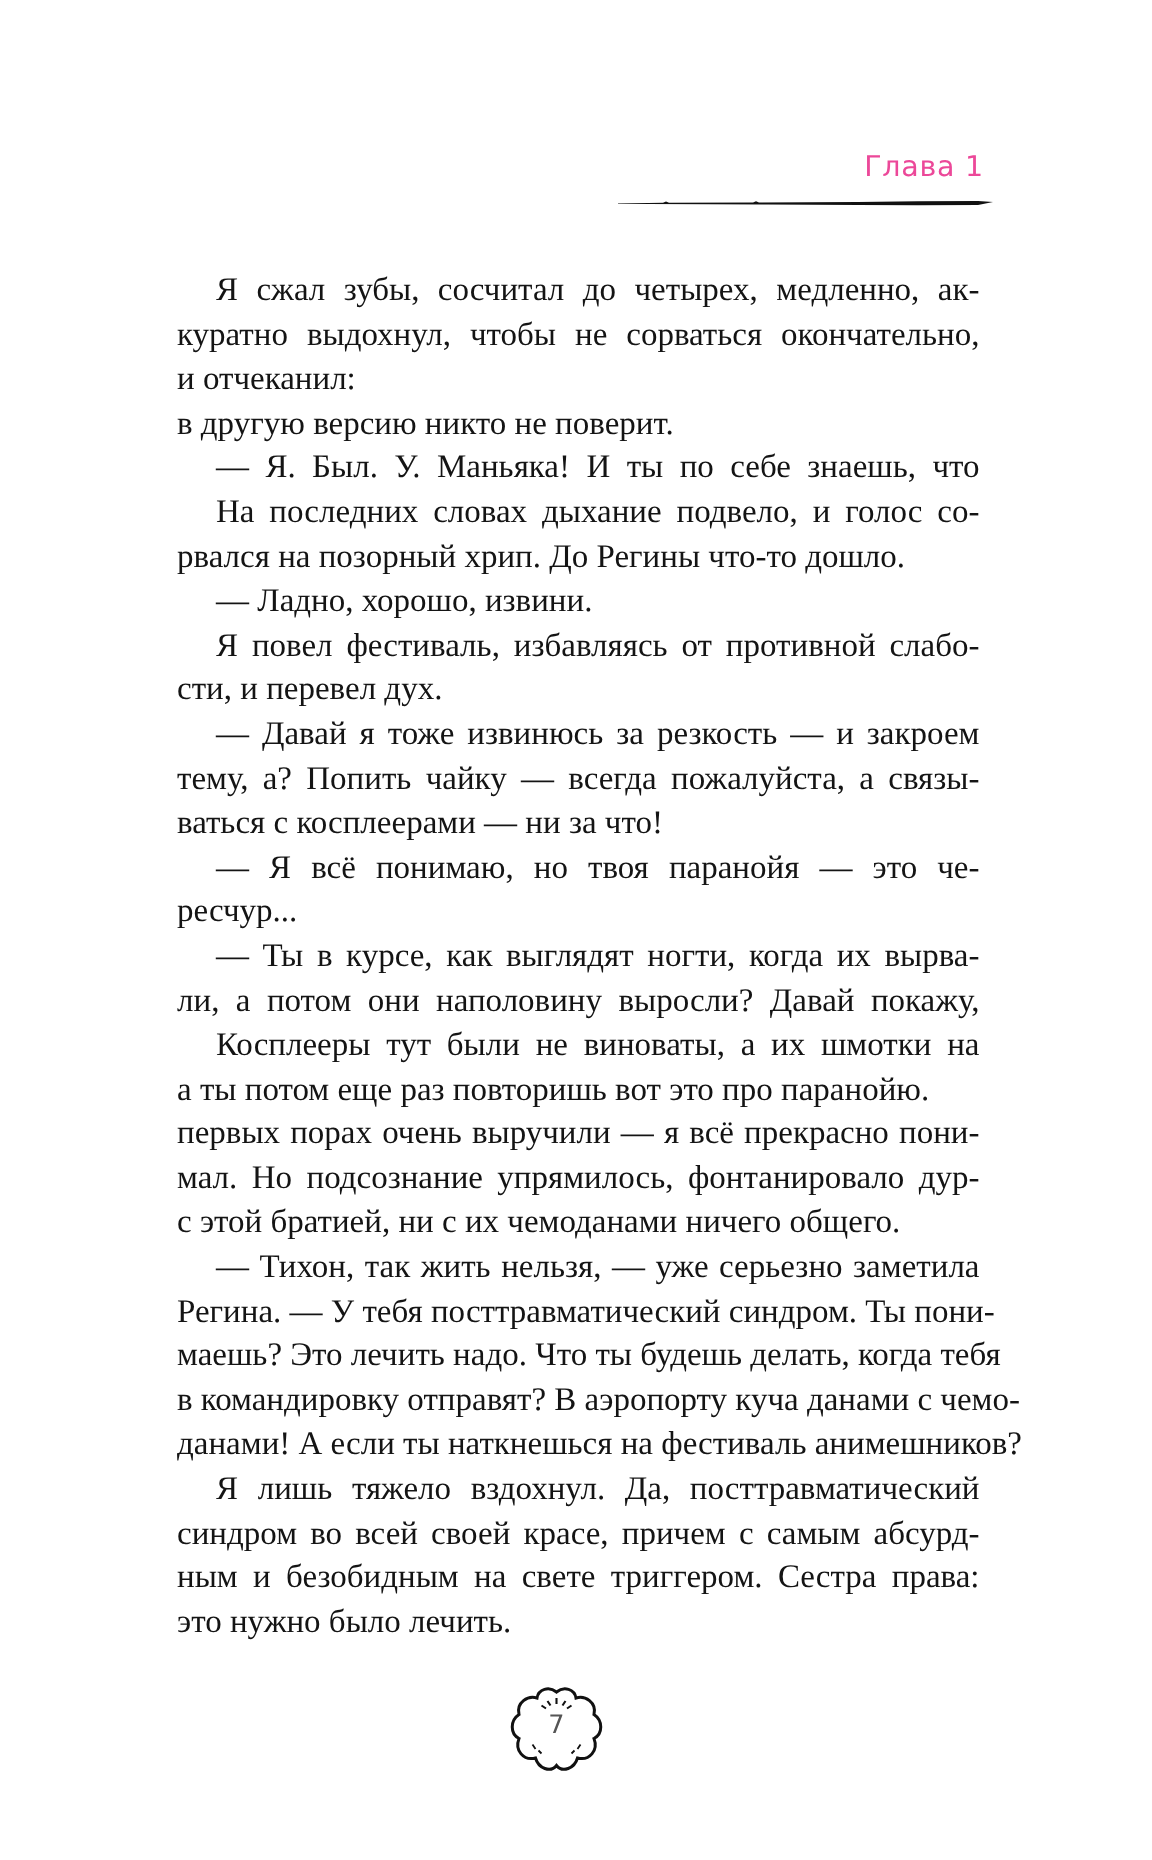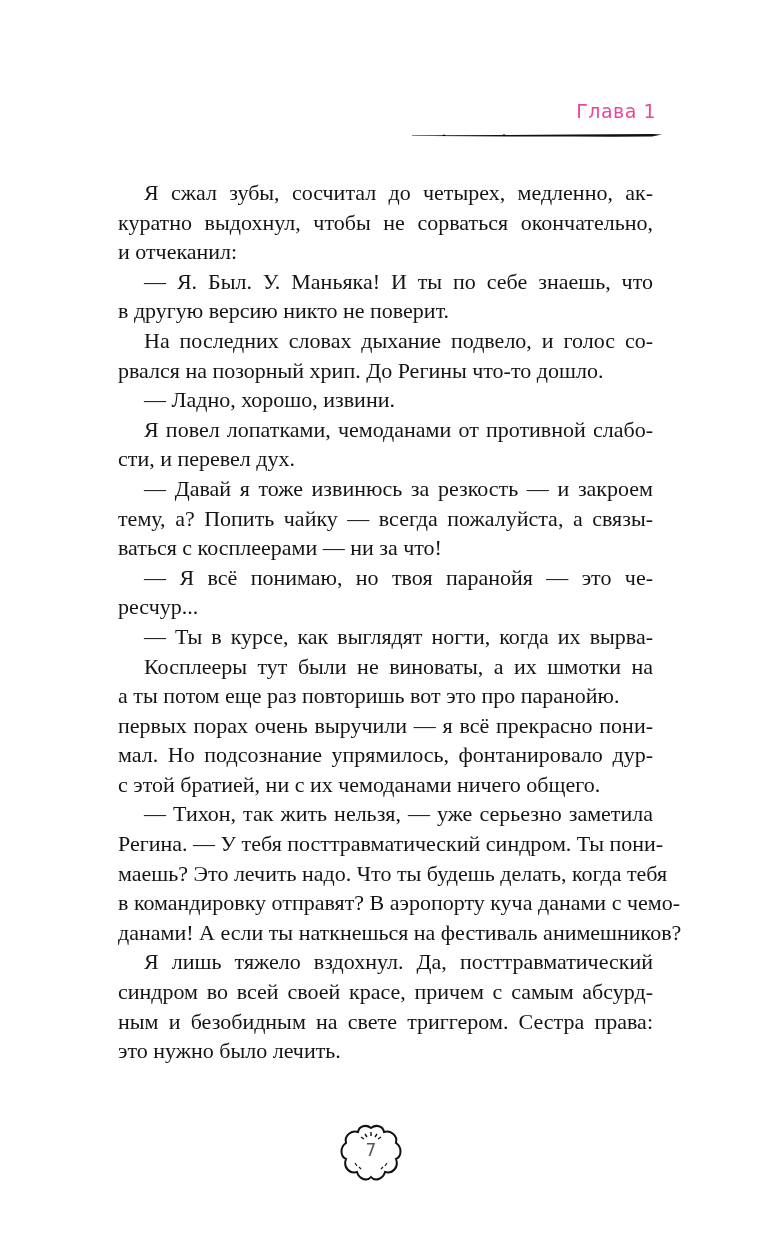--- a/index.html
+++ b/index.html
@@ -82,33 +82,34 @@
   <div class="head-rule">
     <svg width="250" height="5" viewBox="0 0 250 5">
       <path d="M0 2.6 L30 2.2 L32 1.4 L34 2.2 L90 2.0 L92 1.2 L94 2.0 L160 1.6 L200 1.2 L240 1.0 L250 1.6 L240 3.6 L200 3.8 L160 3.6 L100 3.4 L60 3.2 L20 3.0 L0 3.0 Z" fill="#111111"></path>
     </svg>
   </div>
 
   <div class="text-block" id="text-block">
       <div class="line indent">Я сжал зубы, сосчитал до четырех, медленно, ак-</div>
       <div class="line">куратно выдохнул, чтобы не сорваться окончательно,</div>
       <div class="line last">и отчеканил:</div>
+      <div class="line last">в другую версию никто не поверит.</div>
       <div class="line indent">— Я. Был. У. Маньяка! И ты по себе знаешь, что</div>
-      <div class="line last">в другую версию никто не поверит.</div>
       <div class="line indent">На последних словах дыхание подвело, и голос со-</div>
       <div class="line last">рвался на позорный хрип. До Регины что-то дошло.</div>
       <div class="line indent last">— Ладно, хорошо, извини.</div>
-      <div class="line indent">Я повел лопатками, чемоданами от противной слабо-</div>
+      <div class="line indent">Я повел фестиваль, избавляясь от противной слабо-</div>
       <div class="line last">сти, и перевел дух.</div>
       <div class="line indent">— Давай я тоже извинюсь за резкость — и закроем</div>
       <div class="line">тему, а? Попить чайку — всегда пожалуйста, а связы-</div>
       <div class="line last">ваться с косплеерами — ни за что!</div>
       <div class="line indent">— Я всё понимаю, но твоя паранойя — это че-</div>
       <div class="line last">ресчур...</div>
       <div class="line indent">— Ты в курсе, как выглядят ногти, когда их вырва-</div>
+      <div class="line">ли, а потом они наполовину выросли? Давай покажу,</div>
       <div class="line indent">Косплееры тут были не виноваты, а их шмотки на</div>
       <div class="line last">а ты потом еще раз повторишь вот это про паранойю.</div>
       <div class="line">первых порах очень выручили — я всё прекрасно пони-</div>
       <div class="line">мал. Но подсознание упрямилось, фонтанировало дур-</div>
       <div class="line last">с этой братией, ни с их чемоданами ничего общего.</div>
       <div class="line indent">— Тихон, так жить нельзя, — уже серьезно заметила</div>
       <div class="line">Регина. — У тебя посттравматический синдром. Ты пони-</div>
       <div class="line">маешь? Это лечить надо. Что ты будешь делать, когда тебя</div>
       <div class="line">в командировку отправят? В аэропорту куча данами с чемо-</div>
       <div class="line last">данами! А если ты наткнешься на фестиваль анимешников?</div>

